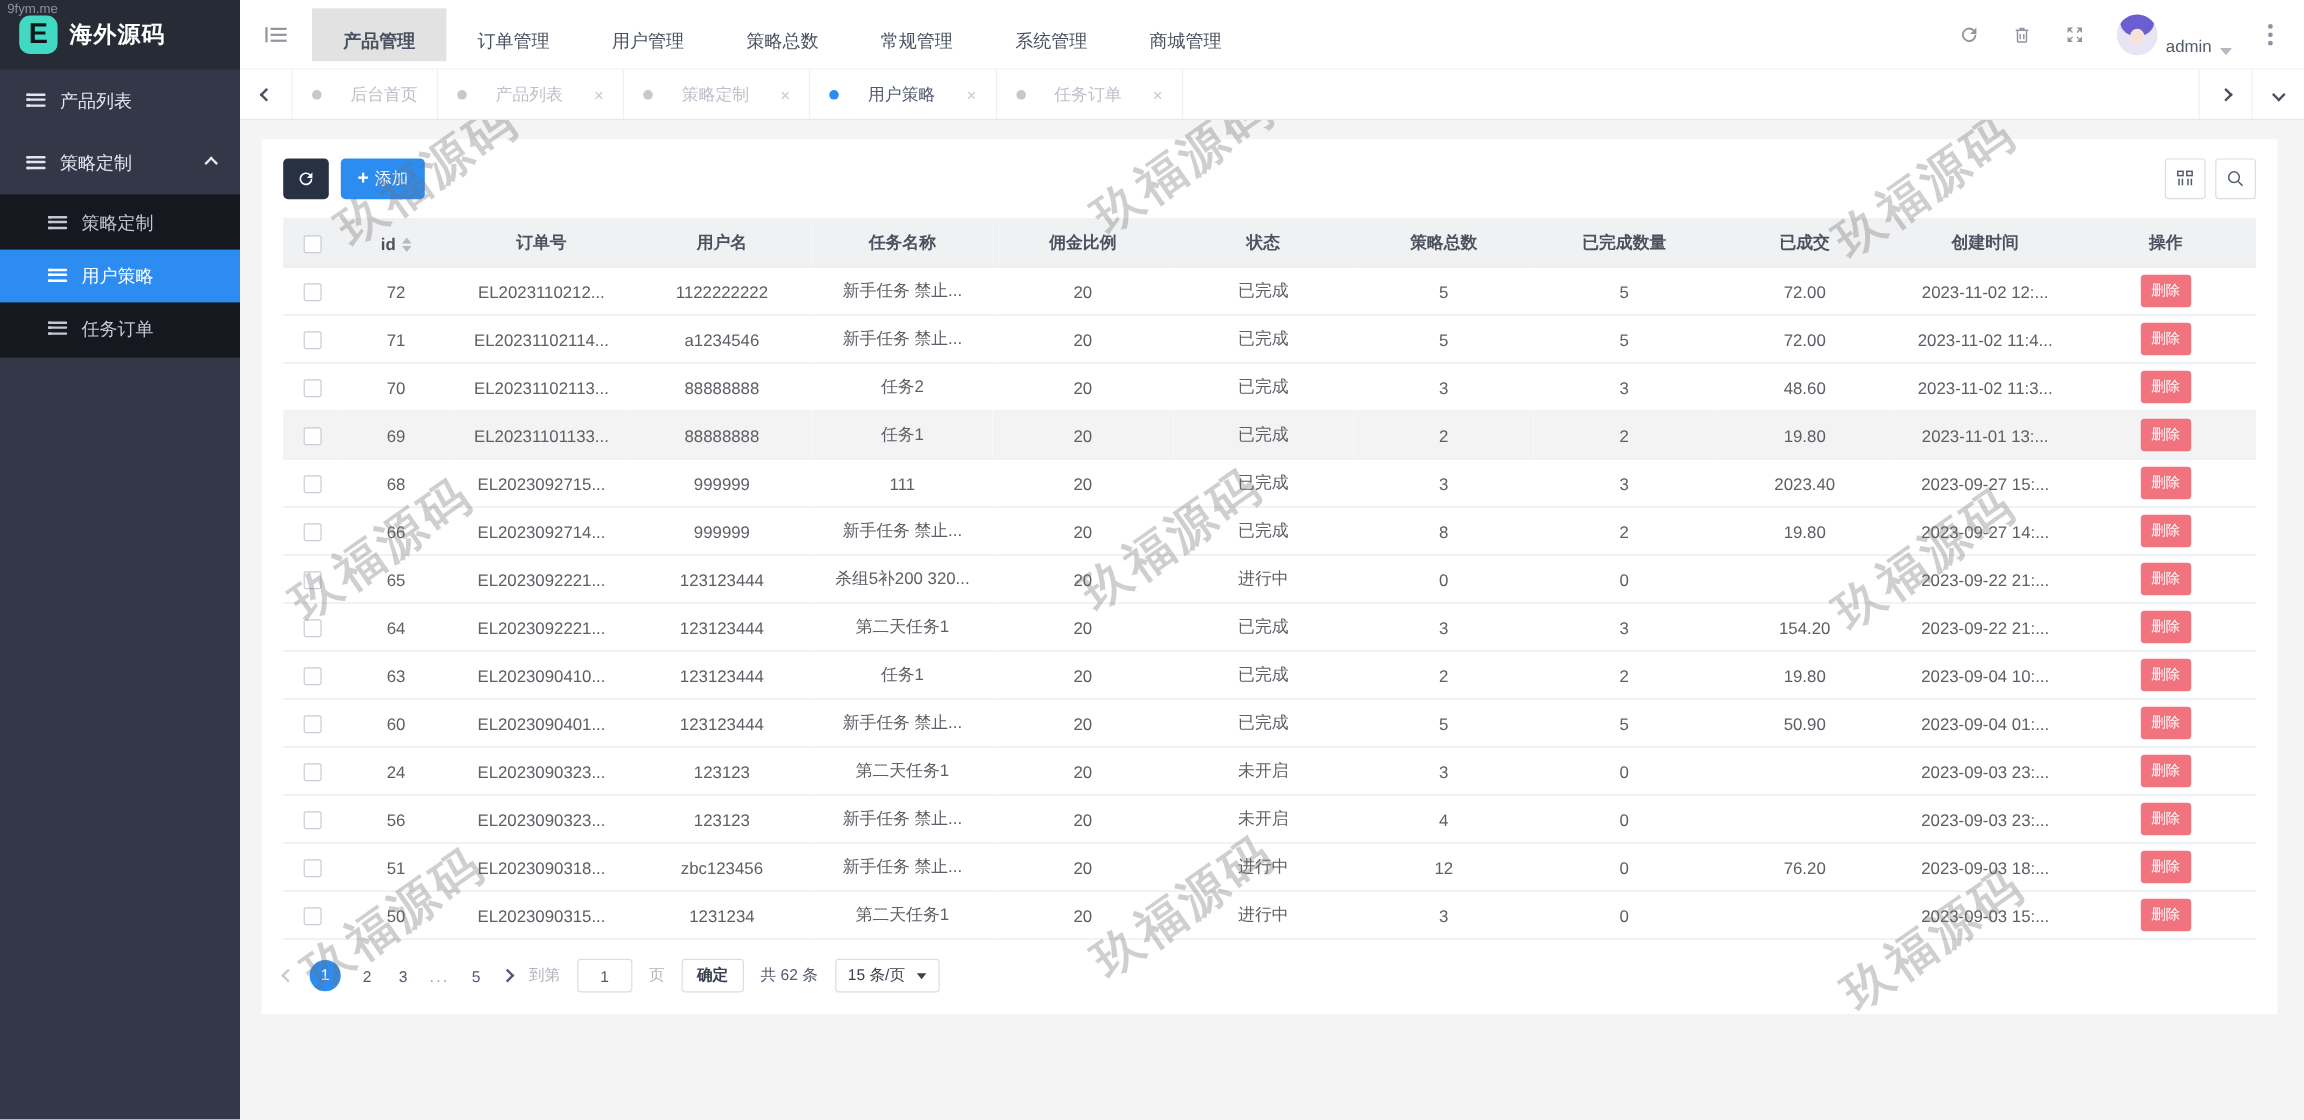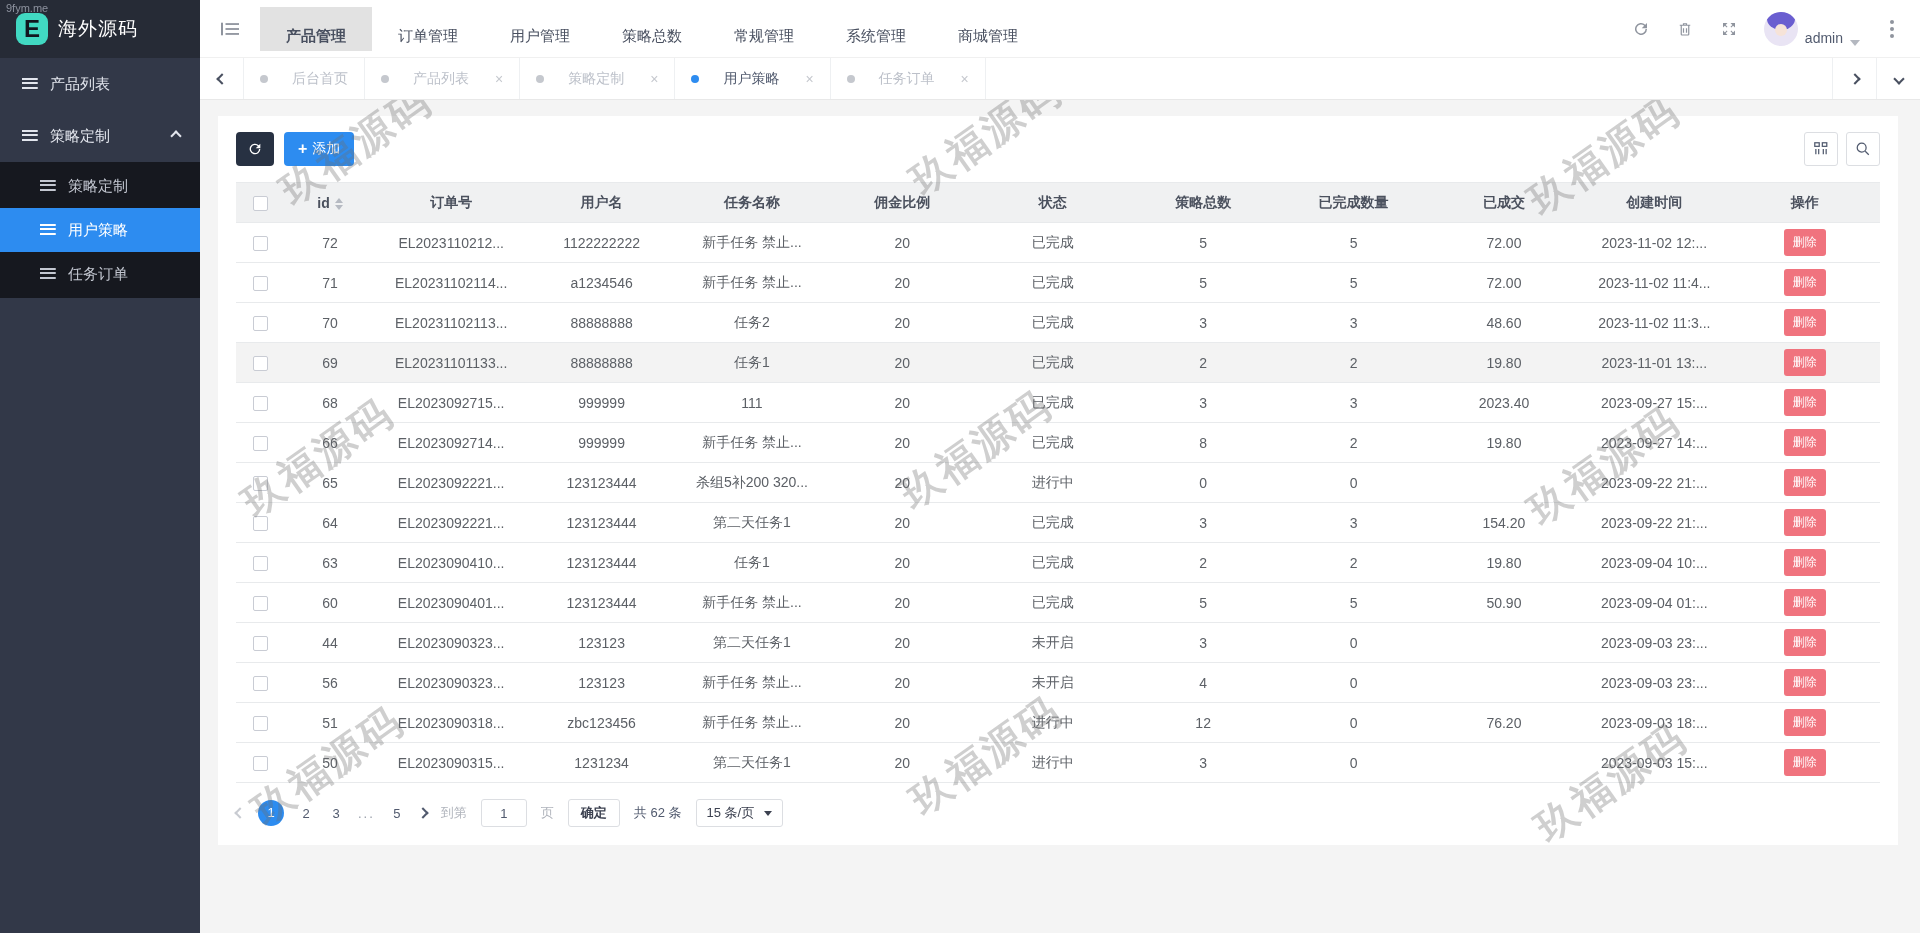--- a/index.html
+++ b/index.html
@@ -5,21 +5,21 @@
   * { box-sizing: border-box; margin: 0; padding: 0; }
   html,body { width:1920px; height:933px; overflow:hidden;
     font-family:"Liberation Sans","DejaVu Sans",sans-serif; background:#f4f4f4; }
   .app { display:flex; width:1920px; height:933px; }
 
   
   .sidebar { width:200px; background:#323848; flex-shrink:0; position:relative; z-index:5; }
   .logo { height:58px; background:#262b36; display:flex; align-items:center; padding-left:16px; gap:10px; }
   .logo-badge { width:32px; height:32px; background:#41d9c2; border-radius:9px; color:#12161f;
     font-weight:bold; font-size:24px; display:flex; align-items:center; justify-content:center; }
-  .logo-text { color:#fff; font-size:19px; font-weight:normal; letter-spacing:1px; }
+  .logo-text { color:#fff; font-size:19px; font-weight:bold; letter-spacing:1px; }
   .side-item { height:52px; display:flex; align-items:center; gap:12px; padding-left:22px;
     color:#e3e6ee; font-size:15px; cursor:pointer; }
   .side-item .caret-up { margin-left:auto; margin-right:20px; }
   .submenu { background:#16181f; padding:2px 0; }
   .sub-item { height:44px; display:flex; align-items:center; gap:12px; padding-left:40px;
     color:#c3c7d1; font-size:15px; cursor:pointer; }
   .sub-item.active { background:#2d8cf0; color:#fff; }
   .list-icon { display:inline-block; width:16px; height:13px; flex-shrink:0; }
   .list-icon i { display:block; height:2px; margin-bottom:2.6px; background:currentColor; border-radius:1px;
     box-shadow:-0px 0 0 0 currentColor; position:relative; }
@@ -33,21 +33,21 @@
   .chev.right { transform:rotate(-135deg); }
   .corner-mark { position:absolute; top:2px; left:6px; font-size:11px; color:#8d929e;
     font-family:Liberation Sans, sans-serif; z-index:50; }
 
   
   .right-col { flex:1; display:flex; flex-direction:column; min-width:0; }
 
   .navbar { height:58px; background:#fff; display:flex; align-items:center; border-bottom:1px solid #f0f0f0; }
   .collapse-btn { width:60px; height:58px; display:flex; align-items:center; justify-content:center;
     color:#495060; cursor:pointer; }
-  .nav-menu { display:flex; height:44px; }
+  .nav-menu { display:flex; height:44px;font-family:Liberation Mono, monospace; }
   .nav-menu-item { padding:0 26px; line-height:58px; font-size:15px; color:#495060; cursor:pointer; white-space:nowrap; }
   .nav-menu-item.active { background:#e2e2e2; font-weight:bold; }
   .nav-right { margin-left:auto; display:flex; align-items:center; gap:26px; padding-right:22px; color:#8f949e; }
   .nav-icon { width:18px; height:18px; cursor:pointer; color:#8f949e; }
   .avatar { width:34px; height:34px; border-radius:50%; background:#e9e4f4; position:relative; overflow:hidden; cursor:pointer; }
   .avatar::before { content:""; position:absolute; left:3px; top:-4px; width:28px; height:22px;
     border-radius:50%; background:#6a5ed0; }
   .avatar::after { content:""; position:absolute; left:11px; top:12px; width:12px; height:12px;
     border-radius:50%; background:#f6e3d8; }
   .user-wrap { display:flex; align-items:flex-end; gap:7px; cursor:pointer; }
@@ -477,21 +477,21 @@
             <td>20</td>
             <td>已完成</td>
             <td>5</td>
             <td>5</td>
             <td>50.90</td>
             <td>2023-09-04 01:...</td>
             <td><button class="btn-del">删除</button></td>
           </tr>
               <tr>
             <td><input type="checkbox" style=""></td>
-            <td>44</td>
+            <td>24</td>
             <td>EL2023090323...</td>
             <td>123123</td>
             <td>第二天任务1</td>
             <td>20</td>
             <td>未开启</td>
             <td>3</td>
             <td>0</td>
             <td></td>
             <td>2023-09-03 23:...</td>
             <td><button class="btn-del">删除</button></td>

